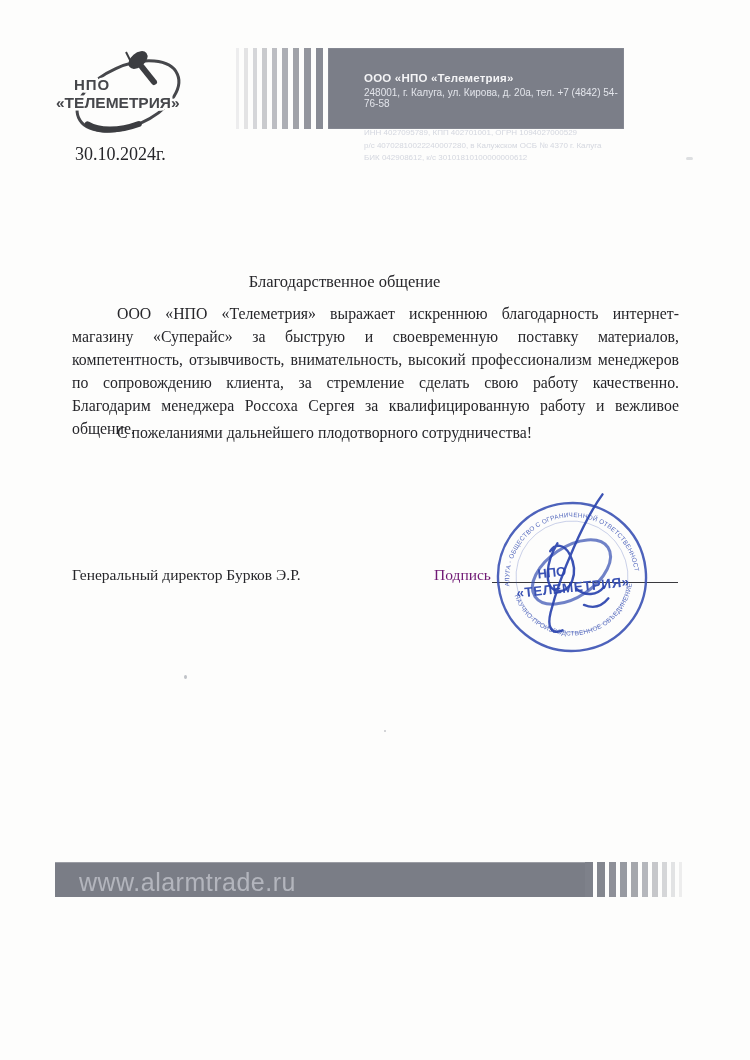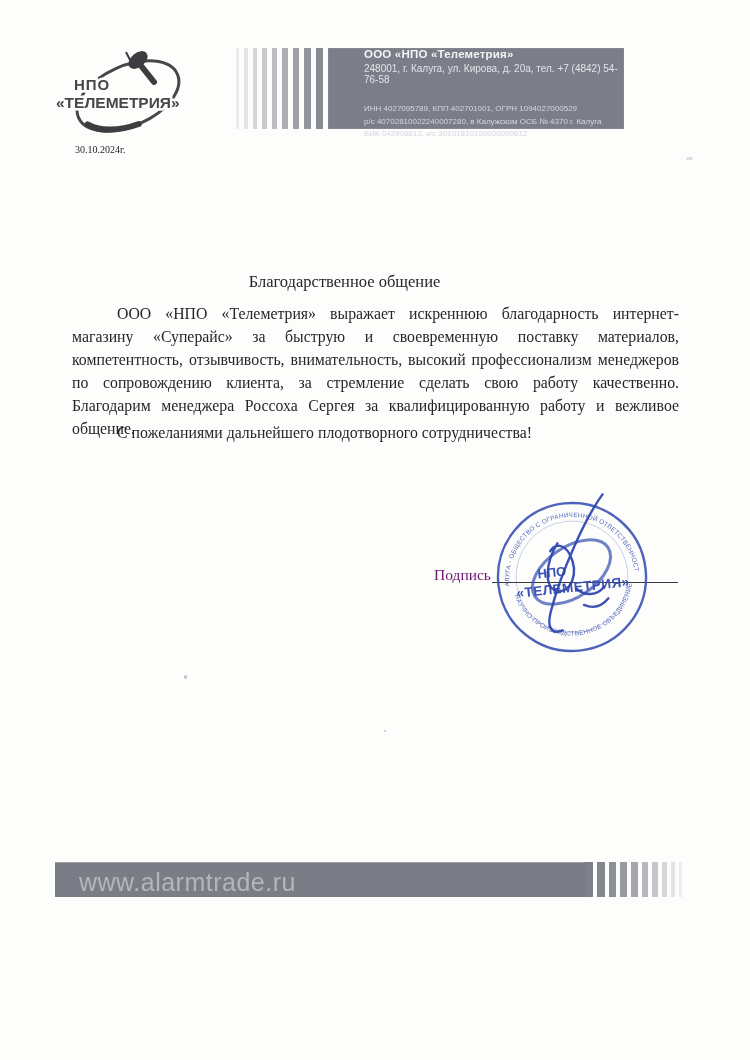--- a/index.html
+++ b/index.html
@@ -18,30 +18,30 @@
   .logo-wrap{position:absolute;left:50px;top:38px;width:155px;height:108px;}
   .band-stripes-left{
     position:absolute;left:236px;top:48px;height:81px;
     display:flex;align-items:stretch;
   }
   .band-stripes-left .bar{margin-right:5px;background:#7b7e88;}
   .top-band{
     position:absolute;left:328px;top:48px;width:296px;height:81px;
     background:#7b7e88;
     box-shadow:0 0 0 0.5px #8d909a inset;
-    padding:0 0 0 36px;box-sizing:border-box;
+    padding:24px 0 0 36px;box-sizing:border-box;
     font-family:"Liberation Sans", sans-serif;
     color:#e6e8ee;
   }
   .top-band .company{font-size:11.5px;font-weight:bold;color:#f4f4f6;letter-spacing:.2px;}
   .top-band .address{font-size:10px;margin-top:3px;color:#e2e4ea;}
   .top-band .req{font-size:8px;color:#d4d7df;margin-top:2.5px;line-height:10px;}
   .top-band .req.first{margin-top:19px;}
   
-  .date{position:absolute;left:75px;top:144px;font-size:10px;color:#26262a;}
+  .date{position:absolute;left:75px;top:144px;font-size:18px;color:#26262a;}
   .title{
     position:absolute;left:72px;top:272px;width:545px;
     text-align:center;font-size:16.5px;color:#26262a;
   }
   .body-par{
     position:absolute;left:72px;top:302px;width:607px;
     font-size:15.8px;line-height:23px;color:#26262a;
     text-align:justify;text-indent:45px;word-spacing:1.5px;
   }
   .closing{
@@ -122,20 +122,21 @@
     <div class="req">р/с 40702810022240007280, в Калужском ОСБ № 4370 г. Калуга</div>
     <div class="req">БИК 042908612, к/с 30101810100000000612</div>
   </div>
 
   <div class="date">30.10.2024г.</div>
 
   <div class="title">Благодарственное общение</div>
   <div class="body-par">ООО «НПО «Телеметрия» выражает искреннюю благодарность интернет-магазину «Суперайс» за быструю и своевременную поставку материалов, компетентность, отзывчивость, внимательность, высокий профессионализм менеджеров по сопровождению клиента, за стремление сделать свою работу качественно. Благодарим менеджера Россоха Сергея за квалифицированную работу и вежливое общение.</div>
   <div class="closing">С пожеланиями дальнейшего плодотворного сотрудничества!</div>
 
+  <div class="signer">Генеральный директор Бурков Э.Р.</div>
   <div class="sign-label">Подпись</div>
   <div class="sign-line"></div>
 
   <div class="stamp-wrap">
     <svg width="170" height="170" viewBox="0 0 170 170">
       <defs>
         <path id="arcTop" d="M 22,88 A 63,63 0 0 1 148,88"></path>
         <path id="arcBottom" d="M 26,98 A 61,61 0 0 0 144,98"></path>
       </defs>
       <g stroke="#3a52b4" fill="none" opacity="0.9">

